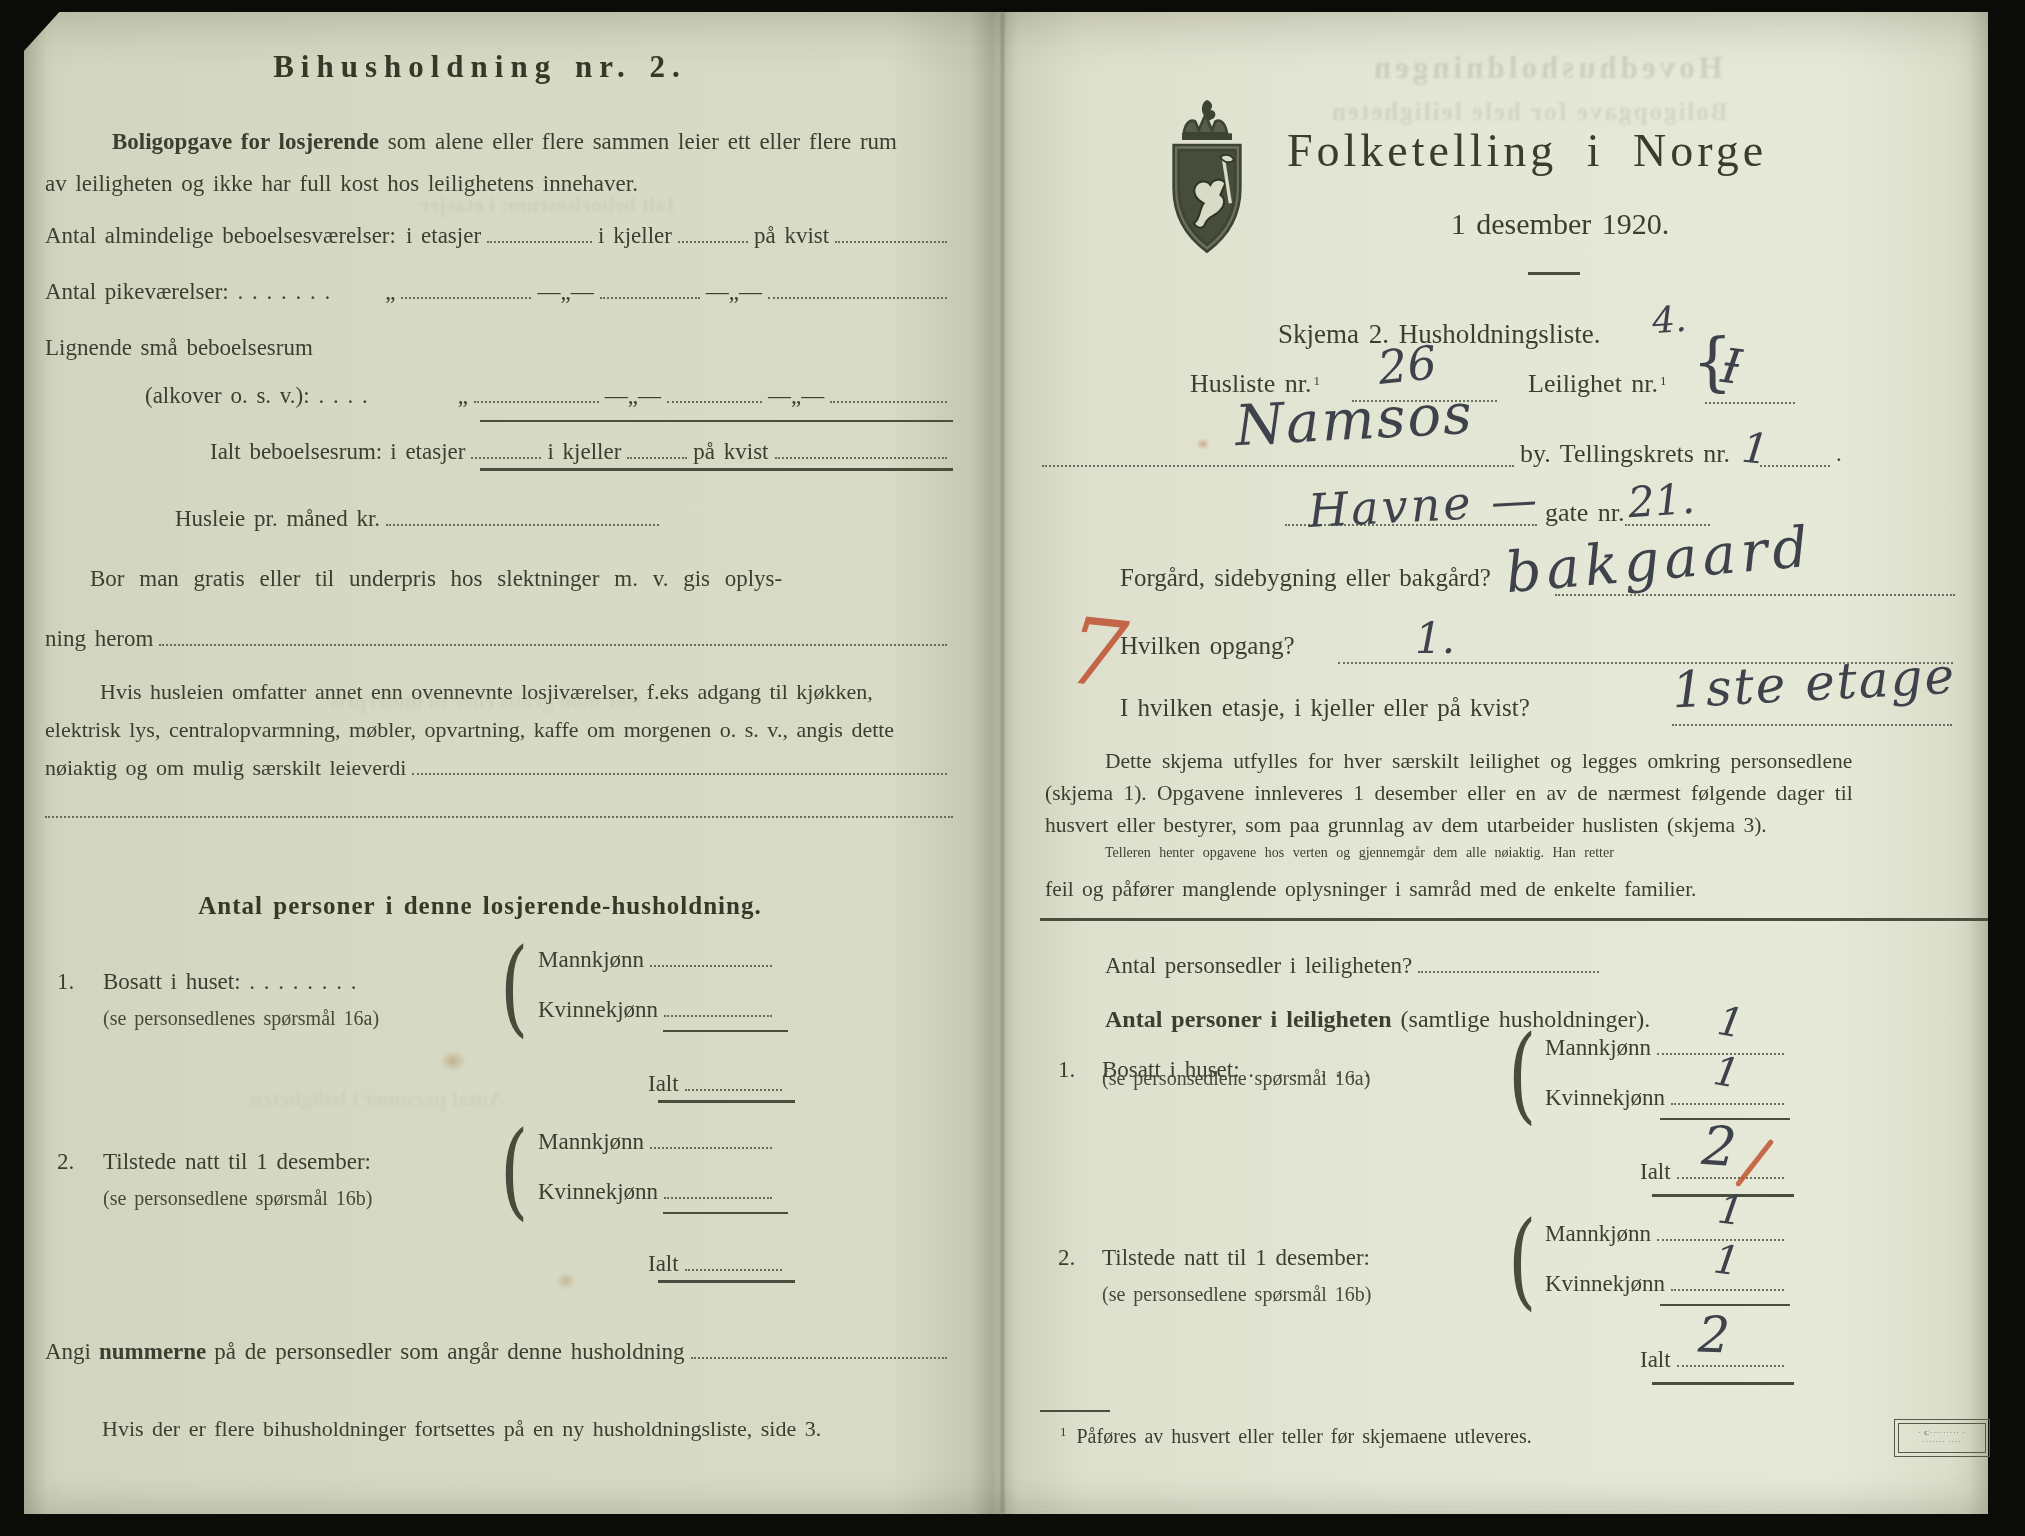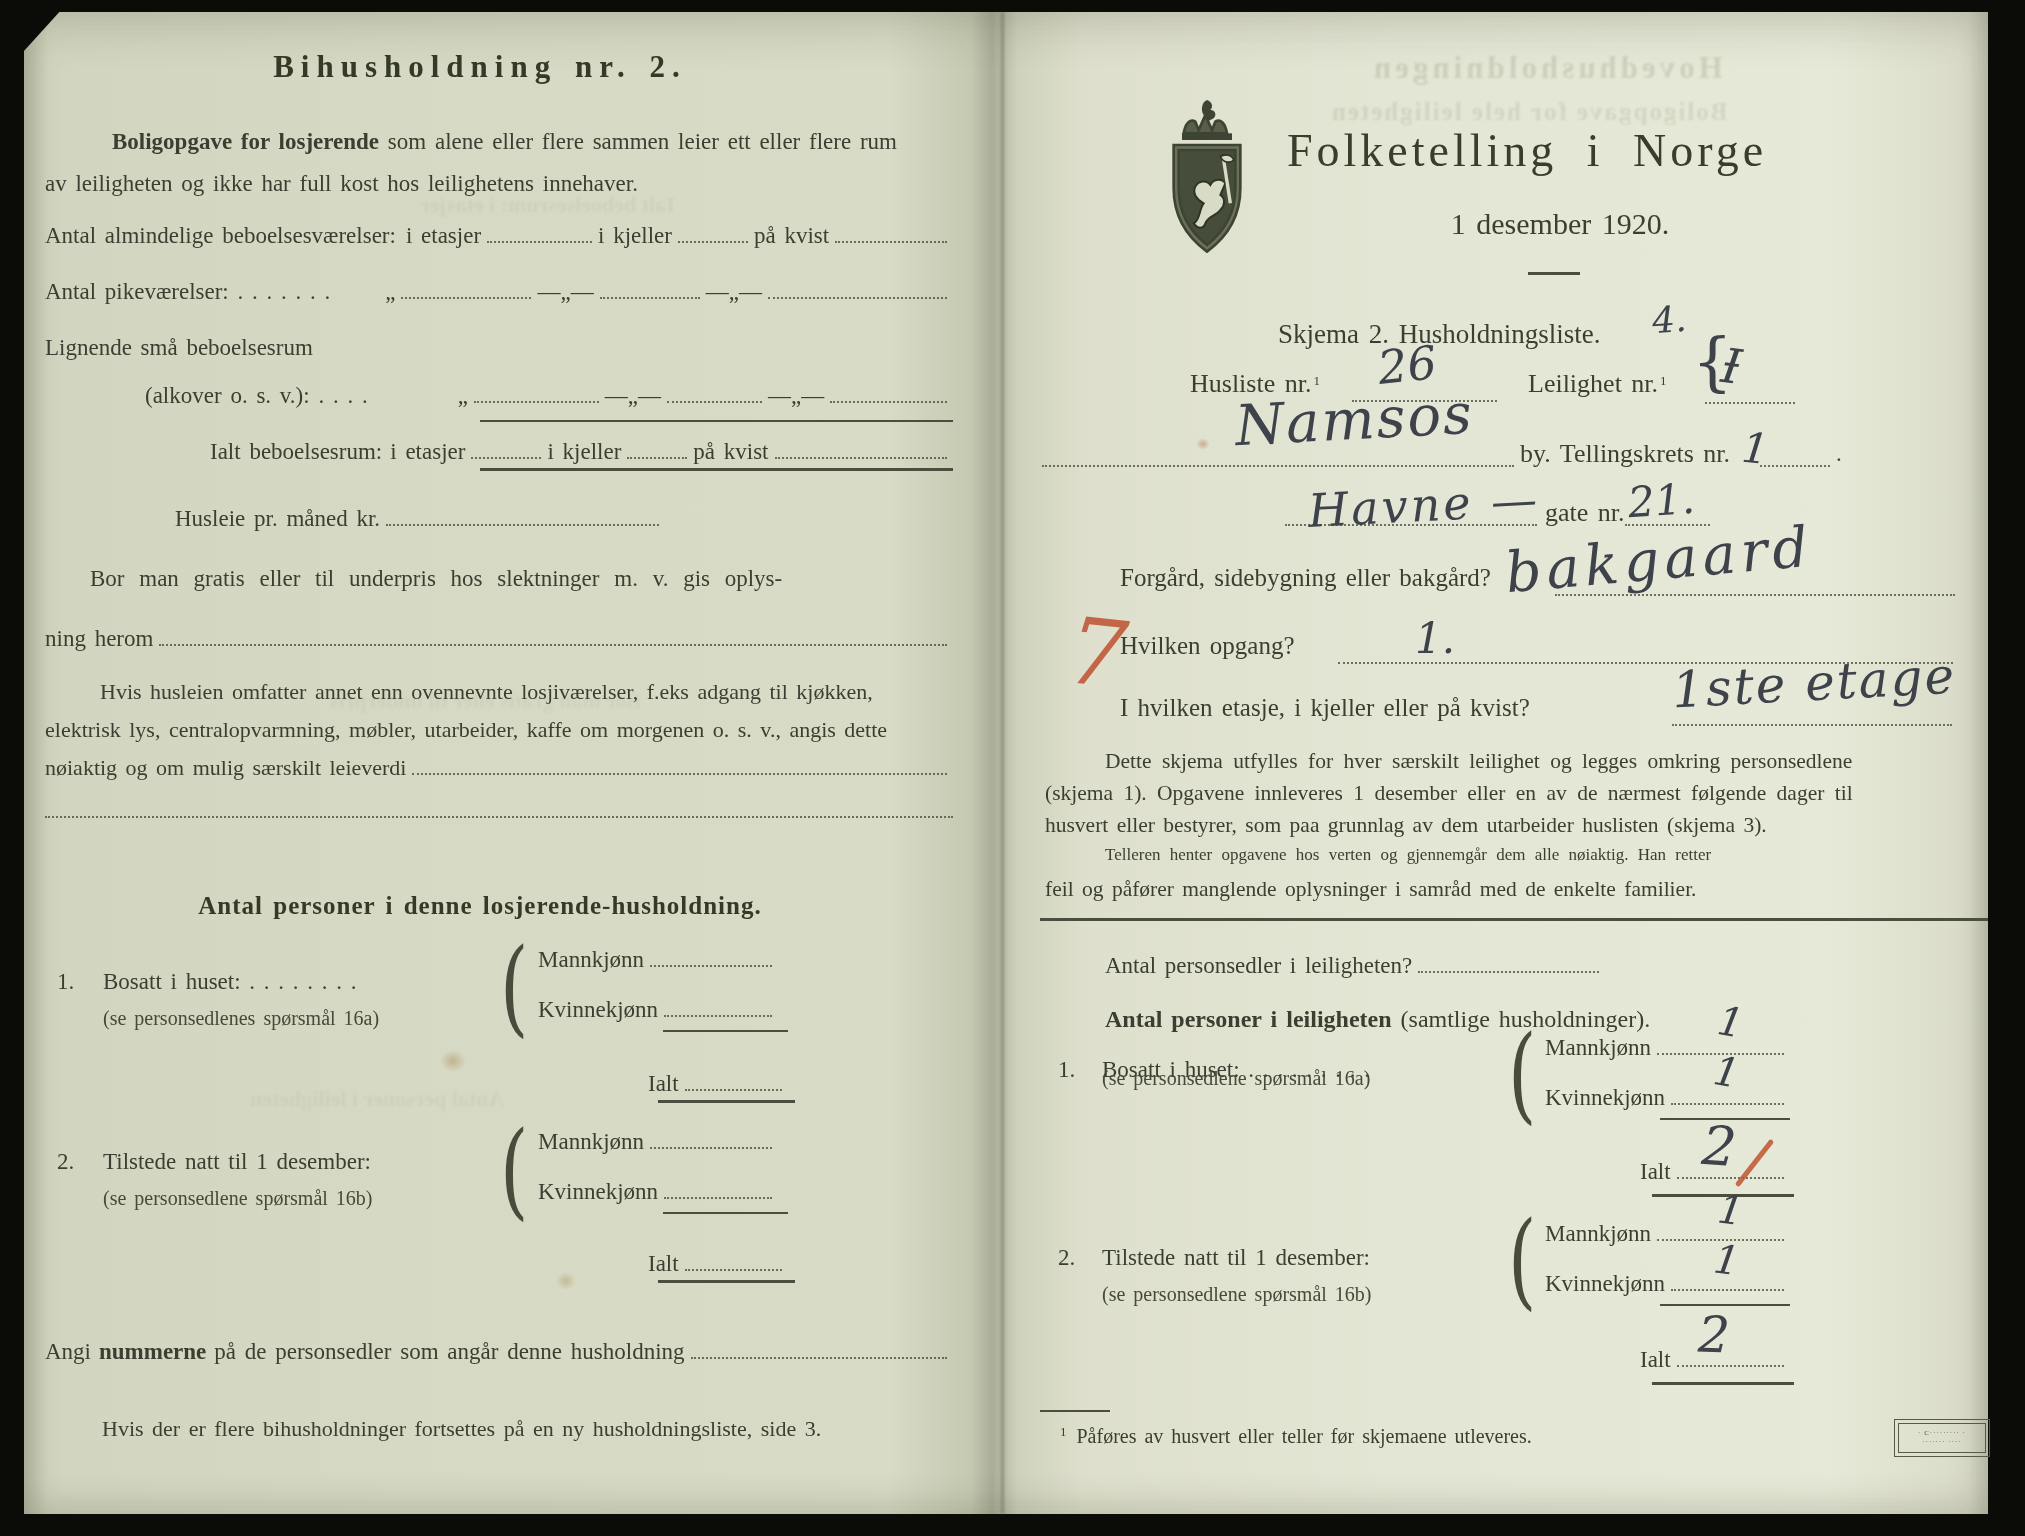--- a/index.html
+++ b/index.html
@@ -114,21 +114,21 @@
     <span class="dots fx"></span>
   </div>
 
   <div class="t" style="left:90px;top:565px;word-spacing:9px;">Bor man gratis eller til underpris hos slektninger m. v. gis oplys-</div>
   <div class="t row" style="left:45px;top:625px;width:908px;">
     <span>ning herom</span>
     <span class="dots fx"></span>
   </div>
 
   <div class="t" style="left:100px;top:678px;font-size:22px;font-family:Liberation Serif, serif;">Hvis husleien omfatter annet enn ovennevnte losjiværelser, f.eks adgang til kjøkken,</div>
-  <div class="t" style="left:45px;top:716px;font-size:22px;">elektrisk lys, centralopvarmning, møbler, utarbeider, kaffe om morgenen o. s. v., angis dette</div>
+  <div class="t" style="left:45px;top:716px;font-size:22px;">elektrisk lys, centralopvarmning, møbler, opvartning, kaffe om morgenen o. s. v., angis dette</div>
   <div class="t row" style="left:45px;top:754px;width:908px;font-size:22px;">
     <span>nøiaktig og om mulig særskilt leieverdi</span>
     <span class="dots fx"></span>
   </div>
   <div class="dotline" style="left:45px;top:816px;width:908px;"></div>
 
   <div class="t b" style="left:130px;top:890px;width:700px;text-align:center;font-size:25px;letter-spacing:1px;color:#343928;">Antal personer i denne losjerende-husholdning.</div>
 
   <div class="t" style="left:57px;top:968px;">1.</div>
   <div class="t" style="left:103px;top:968px;">Bosatt i huset: .  .  .  .  .  .  .  .</div>
@@ -234,21 +234,21 @@
 
   <div class="hw red" style="left:1068px;top:608px;font-size:92px;transform:rotate(6deg);opacity:.85;">7</div>
 
   <div class="t" style="left:1120px;top:692px;font-size:25px;">I hvilken etasje, i kjeller eller på kvist?</div>
   <div class="dotline" style="left:1672px;top:724px;width:280px;"></div>
   <div class="hw" style="left:1672px;top:658px;font-size:50px;transform:rotate(-3deg);letter-spacing:2px;">1ste etage</div>
 
   <div class="t" style="left:1105px;top:748px;font-size:21.5px;word-spacing:5px;">Dette skjema utfylles for hver særskilt leilighet og legges omkring personsedlene</div>
   <div class="t" style="left:1045px;top:780px;font-size:21.5px;word-spacing:5px;">(skjema 1).  Opgavene innleveres 1 desember eller en av de nærmest følgende dager til</div>
   <div class="t" style="left:1045px;top:812px;font-size:21.5px;word-spacing:3px;">husvert eller bestyrer, som paa grunnlag av dem utarbeider huslisten (skjema 3).</div>
-  <div class="t" style="left:1105px;top:844px;font-size:17px;word-spacing:5px;">Telleren henter opgavene hos verten og gjennemgår dem alle nøiaktig.  Han retter</div>
+  <div class="t" style="left:1105px;top:844px;font-size:14px;word-spacing:5px;">Telleren henter opgavene hos verten og gjennemgår dem alle nøiaktig.  Han retter</div>
   <div class="t" style="left:1045px;top:876px;font-size:21.5px;word-spacing:3px;">feil og påfører manglende oplysninger i samråd med de enkelte familier.</div>
 
   <div class="ul" style="left:1040px;top:918px;width:948px;height:2.5px;"></div>
 
   <div class="t row" style="left:1105px;top:952px;width:500px;">
     <span>Antal personsedler i leiligheten?</span>
     <span class="dots fx"></span>
   </div>
 
   <div class="t" style="left:1105px;top:1004px;font-size:24px;">

